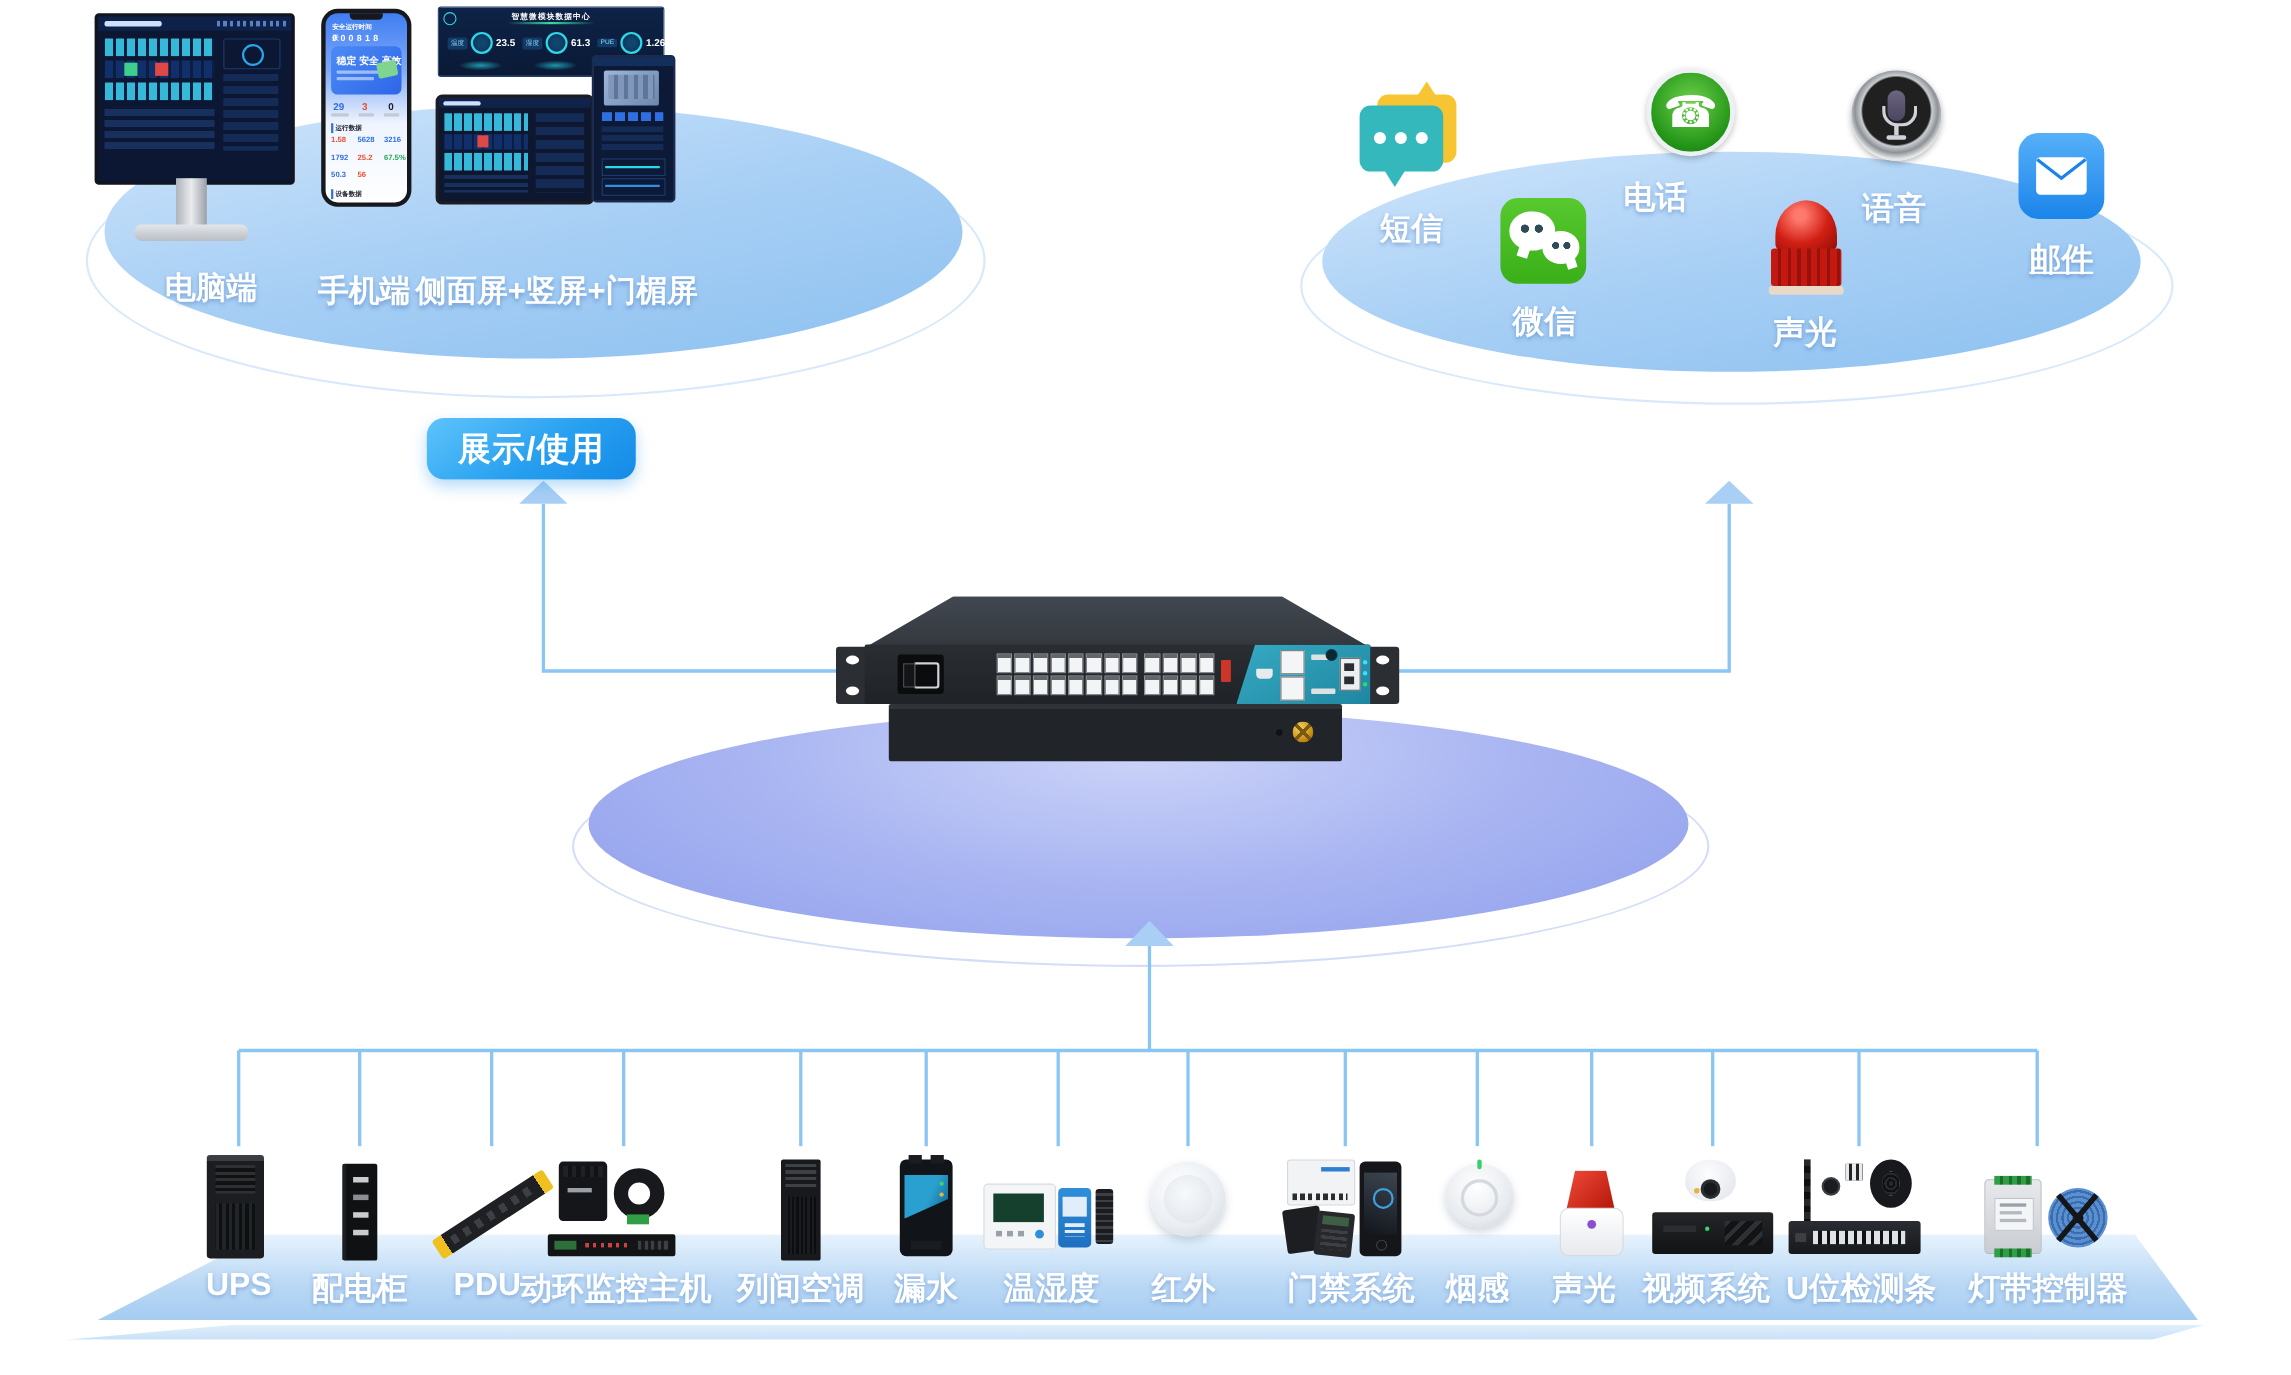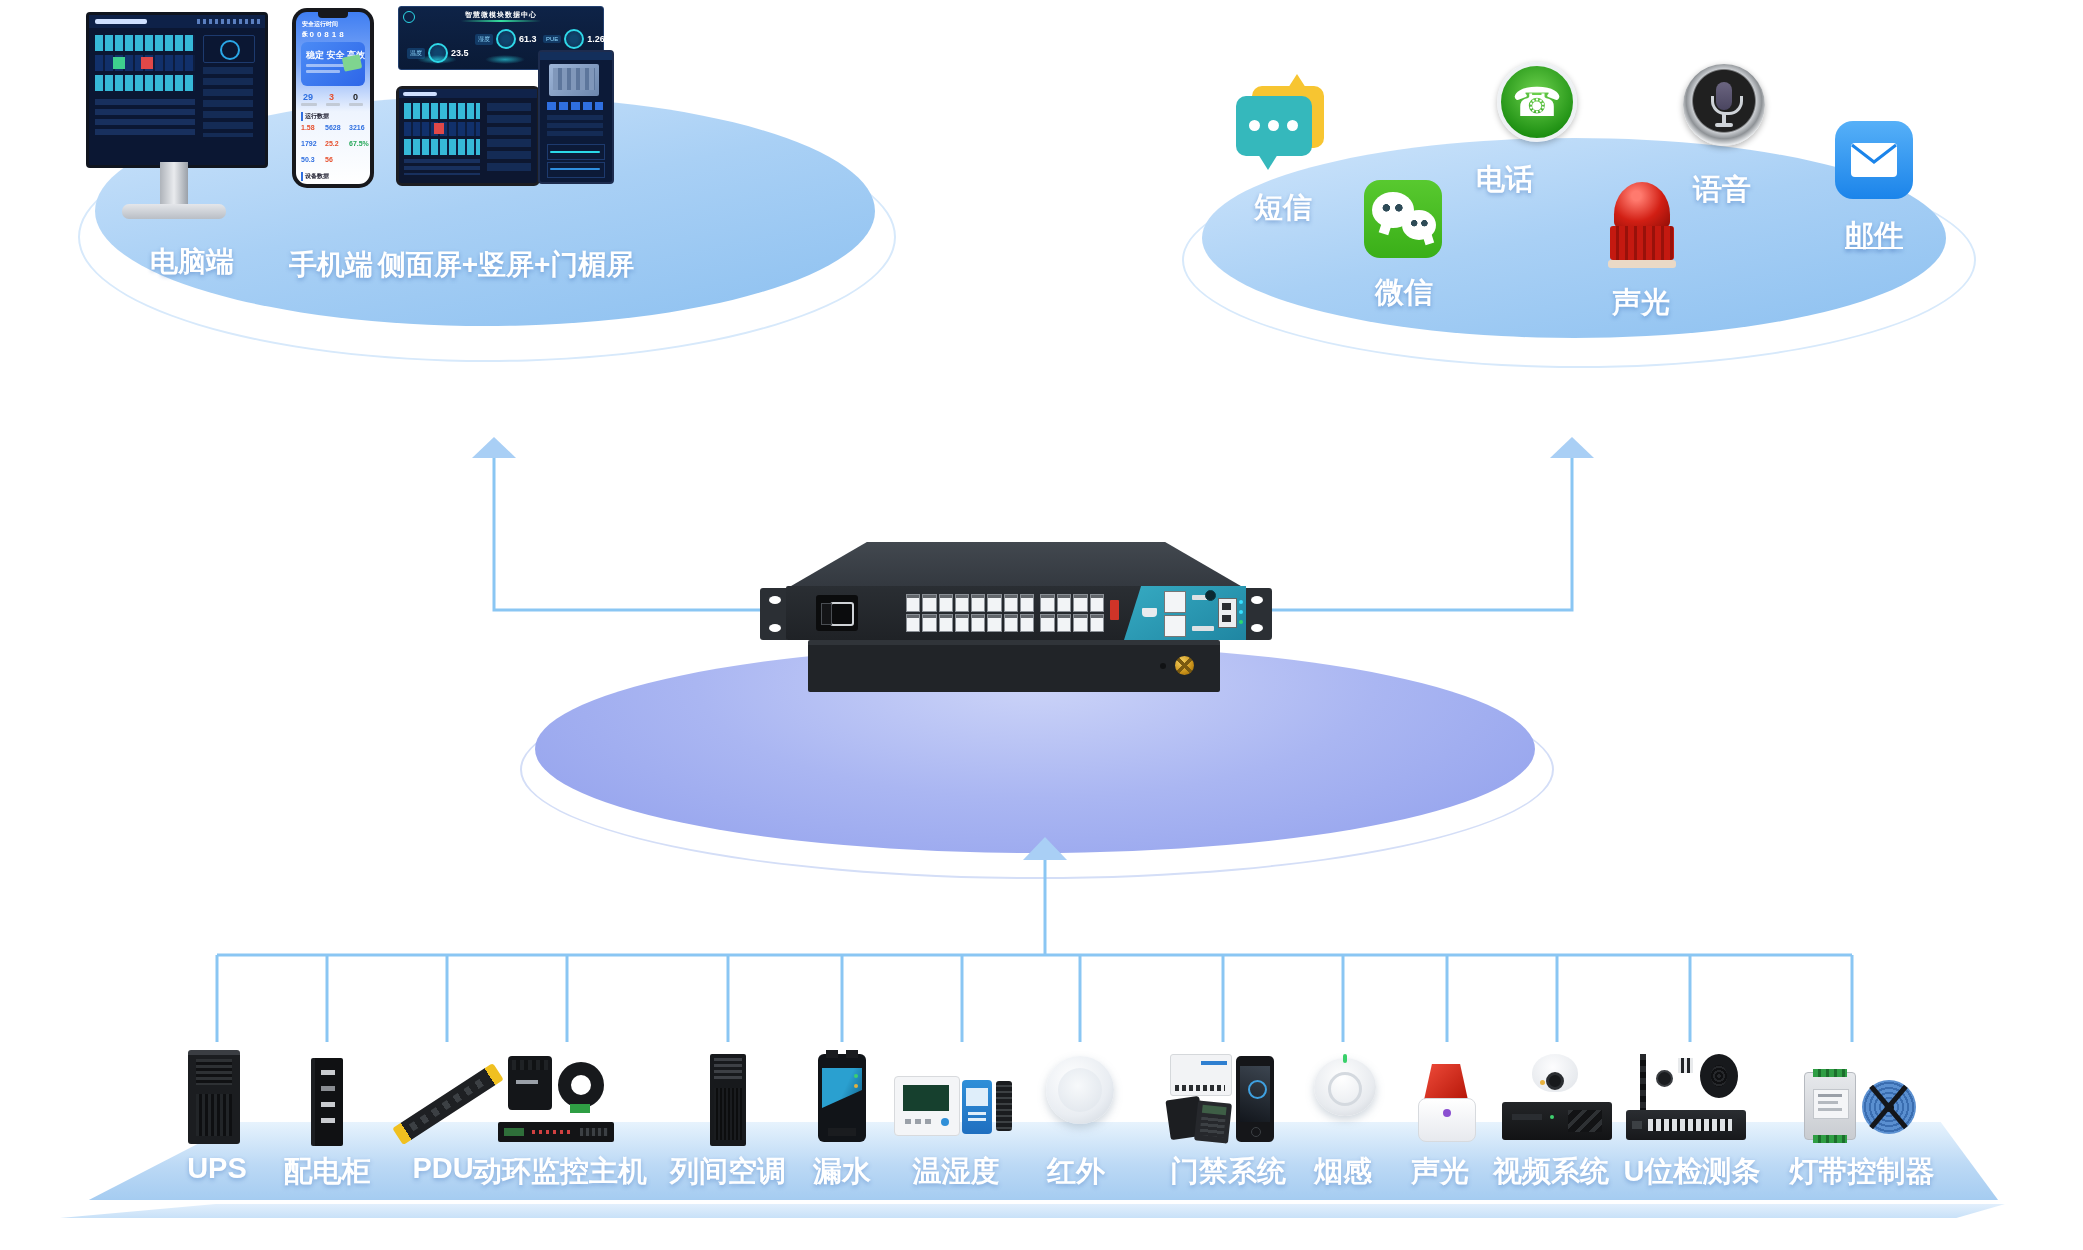--- a/index.html
+++ b/index.html
@@ -148,21 +148,21 @@
       </div>
       <div class="ph-sec" style="left:5px;top:160px;">设备数据</div>
     </div>
     <div style="left:26px;top:4px;width:30px;height:6px;background:#17181c;border-radius:0 0 4px 4px;"></div>
   </div>
 
   <div class="scr" style="left:398px;top:6px;width:204px;height:62px;background:linear-gradient(180deg,#0e2347,#0a1a36);border:1px solid #23406f;border-radius:3px;">
     <div style="left:50%;top:3px;transform:translateX(-50%);font-size:7px;color:#fff;letter-spacing:1px;white-space:nowrap;font-weight:700;">智慧微模块数据中心</div>
     <div style="left:62px;top:13px;width:80px;height:2px;background:linear-gradient(90deg,transparent,#35e0a0,transparent);"></div>
     <div style="left:4px;top:4px;width:10px;height:10px;border:1px solid #2bd9e8;border-radius:50%;"></div>
-    <div class="gauge" style="left:8px;top:36px;">
+    <div class="gauge" style="left:8px;top:22px;">
       <span class="gl">温度</span>
       <span class="gc"></span>
       <span class="gv">23.5</span>
     </div>
     <div class="gauge" style="left:76px;top:22px;">
       <span class="gl">湿度</span>
       <span class="gc"></span>
       <span class="gv">61.3</span>
     </div>
     <div class="gauge" style="left:144px;top:22px;">
@@ -262,20 +262,21 @@
 
   <div class="nicon" style="left:1835px;top:121px;width:78px;height:78px;border-radius:18px;
       background:linear-gradient(180deg,#56b0f8,#1b84ea);display:flex;align-items:center;justify-content:center;">
     <svg width="48" height="36" viewBox="0 0 48 36" style="position:static;">
       <rect x="1" y="1" width="46" height="34" rx="4" fill="#ffffff"></rect>
       <path d="M2 3 L24 20 L46 3" fill="none" stroke="#1b84ea" stroke-width="3"></path>
     </svg>
   </div>
   <div class="icon-label" style="left:1874px;top:216px;text-decoration:underline;">邮件</div>
 
+  <div class="pill-btn" style="left:388px;top:380px;width:190px;height:56px;">展示/使用</div>
 
   <div class="saucer" style="left:520px;top:660px;width:1030px;height:215px;border-color:#d4def7;"></div>
   <div class="cloud cloud-violet" style="left:535px;top:645px;width:1000px;height:208px;"></div>
 
   <div class="abs" style="left:758px;top:540px;width:516px;height:160px;z-index:6;">
     <div class="abs" style="left:25px;top:2px;width:466px;height:46px;background:linear-gradient(180deg,#42484f,#33383f);clip-path:polygon(18% 0,82% 0,99% 100%,1% 100%);"></div>
     <div class="abs" style="left:2px;top:48px;width:30px;height:52px;background:#2b2f34;border-radius:3px;">
       <div class="abs" style="left:9px;top:8px;width:12px;height:8px;background:#fff;border-radius:50%;"></div>
       <div class="abs" style="left:9px;bottom:8px;width:12px;height:8px;background:#fff;border-radius:50%;"></div>
     </div>

